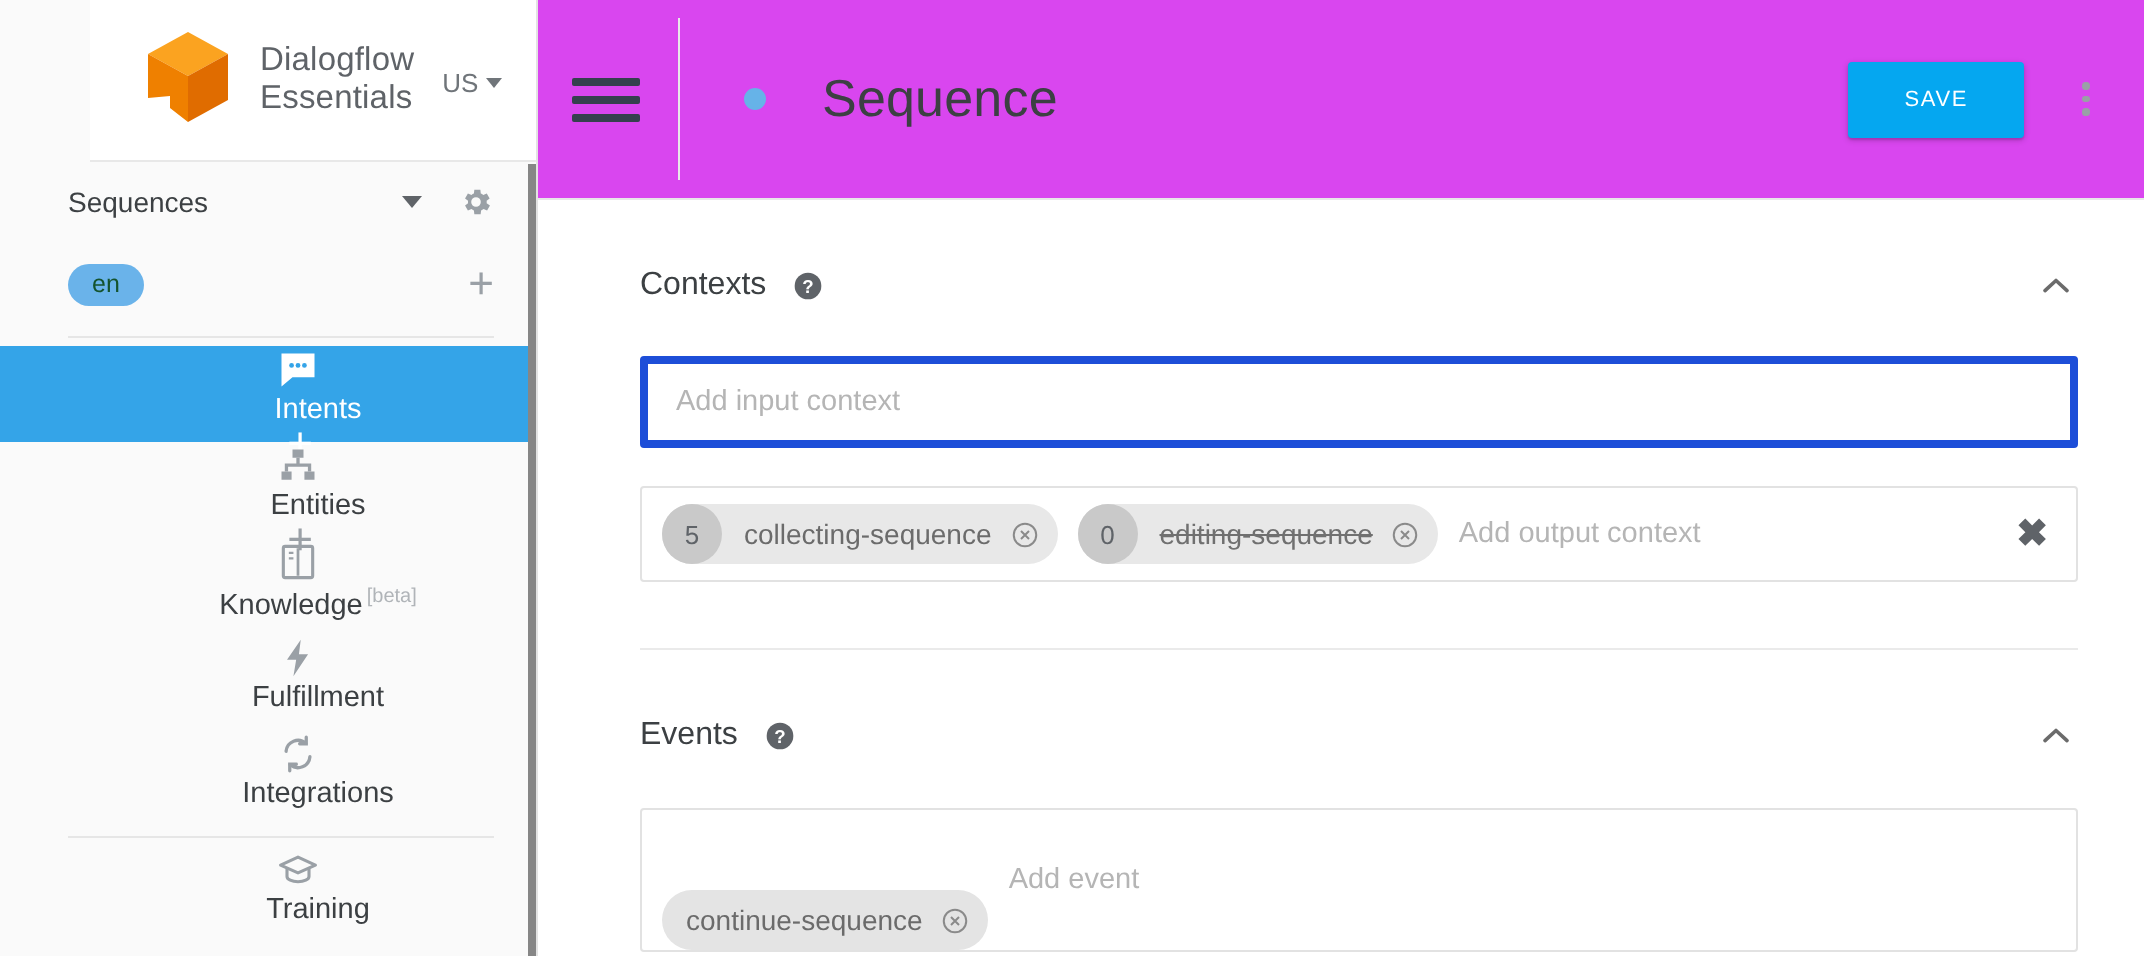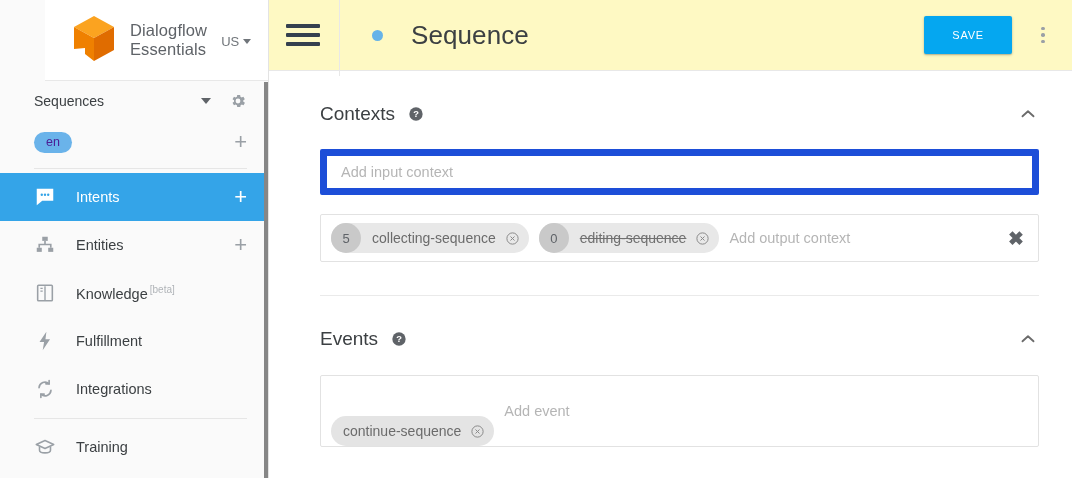--- a/index.html
+++ b/index.html
@@ -95,21 +95,21 @@
   .gear-icon { width: 18px; height: 18px; }
 
   .lang-row {
     height: 42px;
     display: flex;
     align-items: center;
     padding: 0 22px 0 34px;
   }
   .lang-chip {
     background: #6ab3ea;
-    color: #4c1d95;
+    color: #14532d;
     font-size: 12.5px;
     border-radius: 11px;
     padding: 3px 12px 4px;
     line-height: 14px;
   }
   .lang-spacer { flex: 1; }
   .plus-sign {
     font-size: 22px;
     color: #9aa0a6;
     font-weight: 300;
@@ -119,23 +119,24 @@
   .nav-divider {
     height: 1px;
     background: #e6e6e6;
     margin: 5px 22px 4px 34px;
   }
 
   .nav-item {
     height: 48px;
     display: flex;
     align-items: center;
-    padding-left: 34px;
+    padding-left: 53px;
     padding-right: 22px;
     cursor: pointer;
+    flex-direction: column;
   }
   .nav-item.active { background: #34a4e8; }
   .nav-icon {
     width: 24px;
     flex: 0 0 24px;
     display: flex;
     align-items: center;
     justify-content: flex-start;
   }
   .nav-label {
@@ -178,25 +179,25 @@
 
   
   #main {
     flex: 1;
     position: relative;
     background: #ffffff;
     overflow: hidden;
   }
 
   .topbar {
-    height: 71px;
+    height: 100px;
     display: flex;
     align-items: center;
     border-bottom: 1px solid #e8e8e8;
-    background: #fef9c3;
+    background: #d946ef;
     position: relative;
   }
   .hamburger {
     width: 34px;
     margin-left: 17px;
     margin-right: 19px;
     display: flex;
     flex-direction: column;
     gap: 5px;
     cursor: pointer;
@@ -259,33 +260,33 @@
   }
 
   .section { padding-top: 26px; }
 
   .section-head {
     display: flex;
     align-items: center;
     height: 34px;
   }
   .section-title {
-    font-size: 19px;
+    font-size: 16px;
     color: #3c4043;
   }
   .help-icon {
     margin-left: 13px;
     width: 16px; height: 16px;
   }
   .section-head-spacer { flex: 1; }
   .chevron-up { width: 22px; height: 22px; cursor: pointer; }
 
   .field-box {
     margin-top: 18px;
-    border: 7px solid #1d4ed8;
+    border: 4px solid #1d4ed8;
     border-radius: 2px;
     min-height: 46px;
     display: flex;
     align-items: center;
     padding: 0 14px;
     background: #ffffff;
   }
   .field-placeholder {
     font-size: 14.5px;
     color: #b5b5b5;

